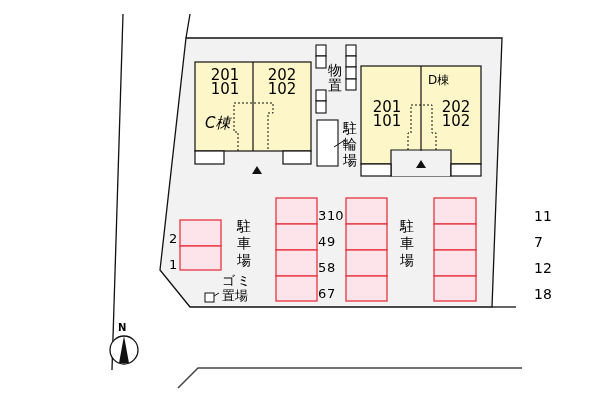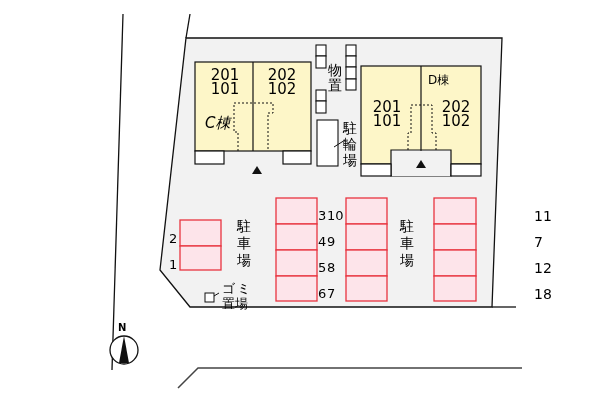--- a/index.html
+++ b/index.html
@@ -133,21 +133,21 @@
   <div>場</div>
 </div>
 
 <div style="position:absolute;left:400px;top:218px;font-size:14px;line-height:17px;">
   <div>駐</div>
   <div>車</div>
   <div>場</div>
 </div>
 
 <div style="position:absolute;left:222px;top:273px;font-size:13px;line-height:15px;">
-  <div style="letter-spacing:2px;margin-top:8px;">ゴミ</div>
+  <div style="letter-spacing:2px;">ゴミ</div>
   <div>置場</div>
 </div>
 
 <div style="position:absolute;left:169px;top:226px;font-size:13px;line-height:26px;">
   <div>2</div>
   <div>1</div>
 </div>
 <div style="position:absolute;left:318px;top:203px;font-size:13px;line-height:26px;">
   <div>3</div>
   <div>4</div>

